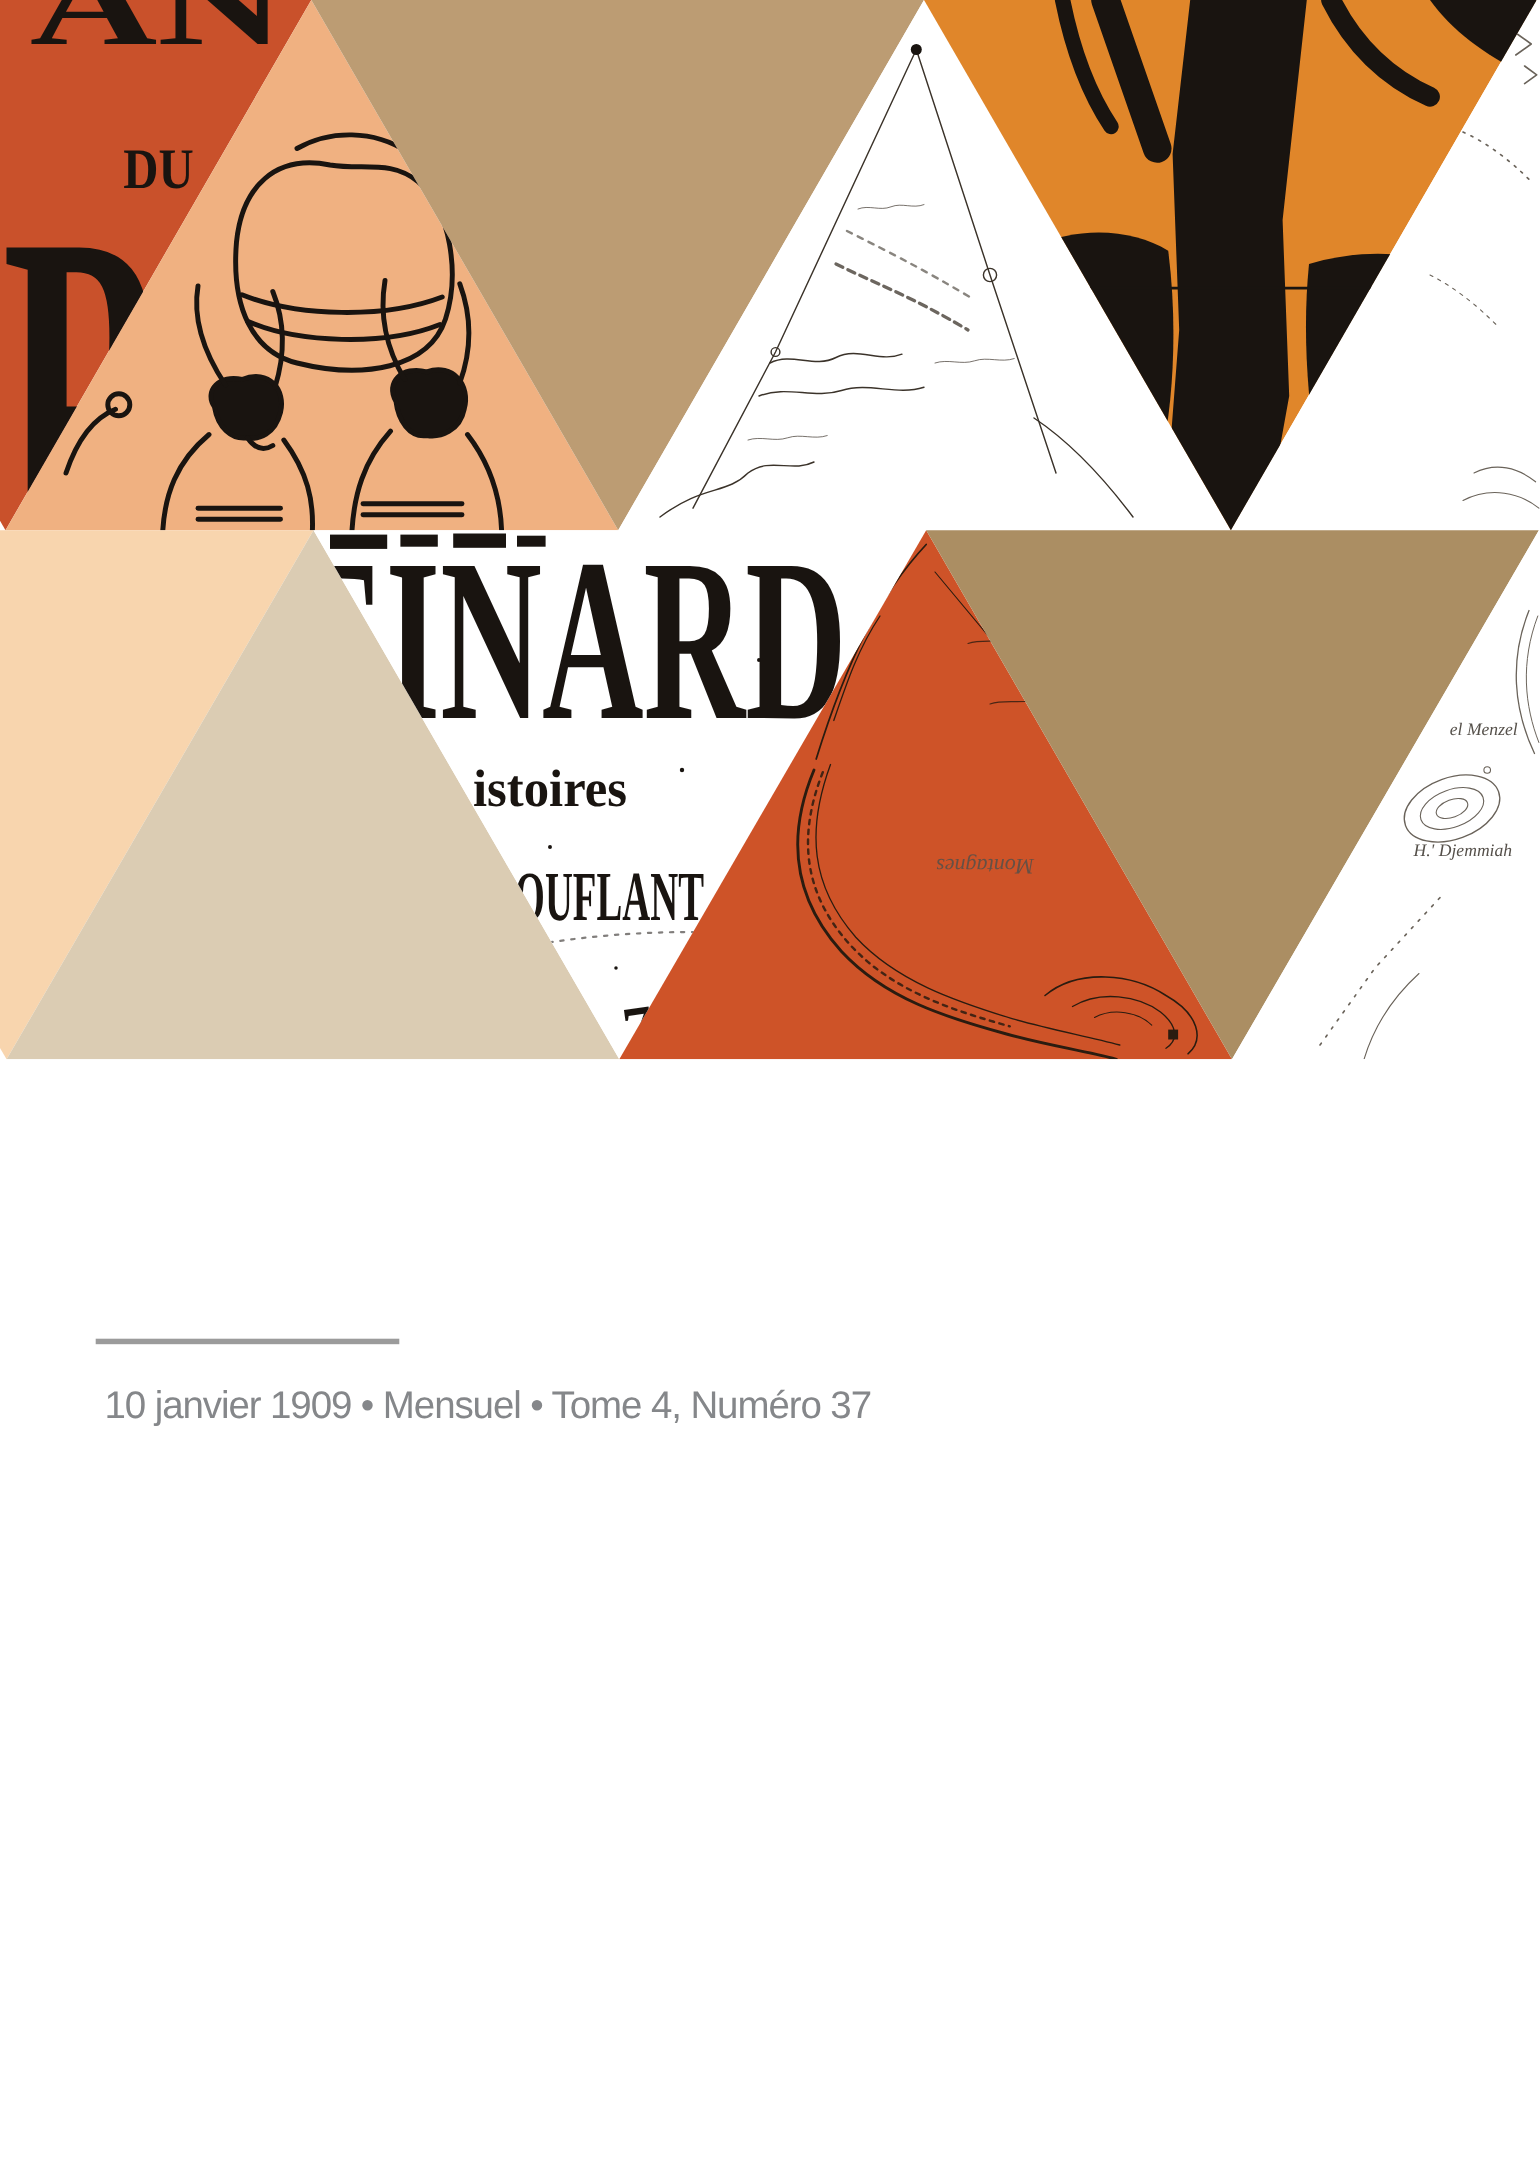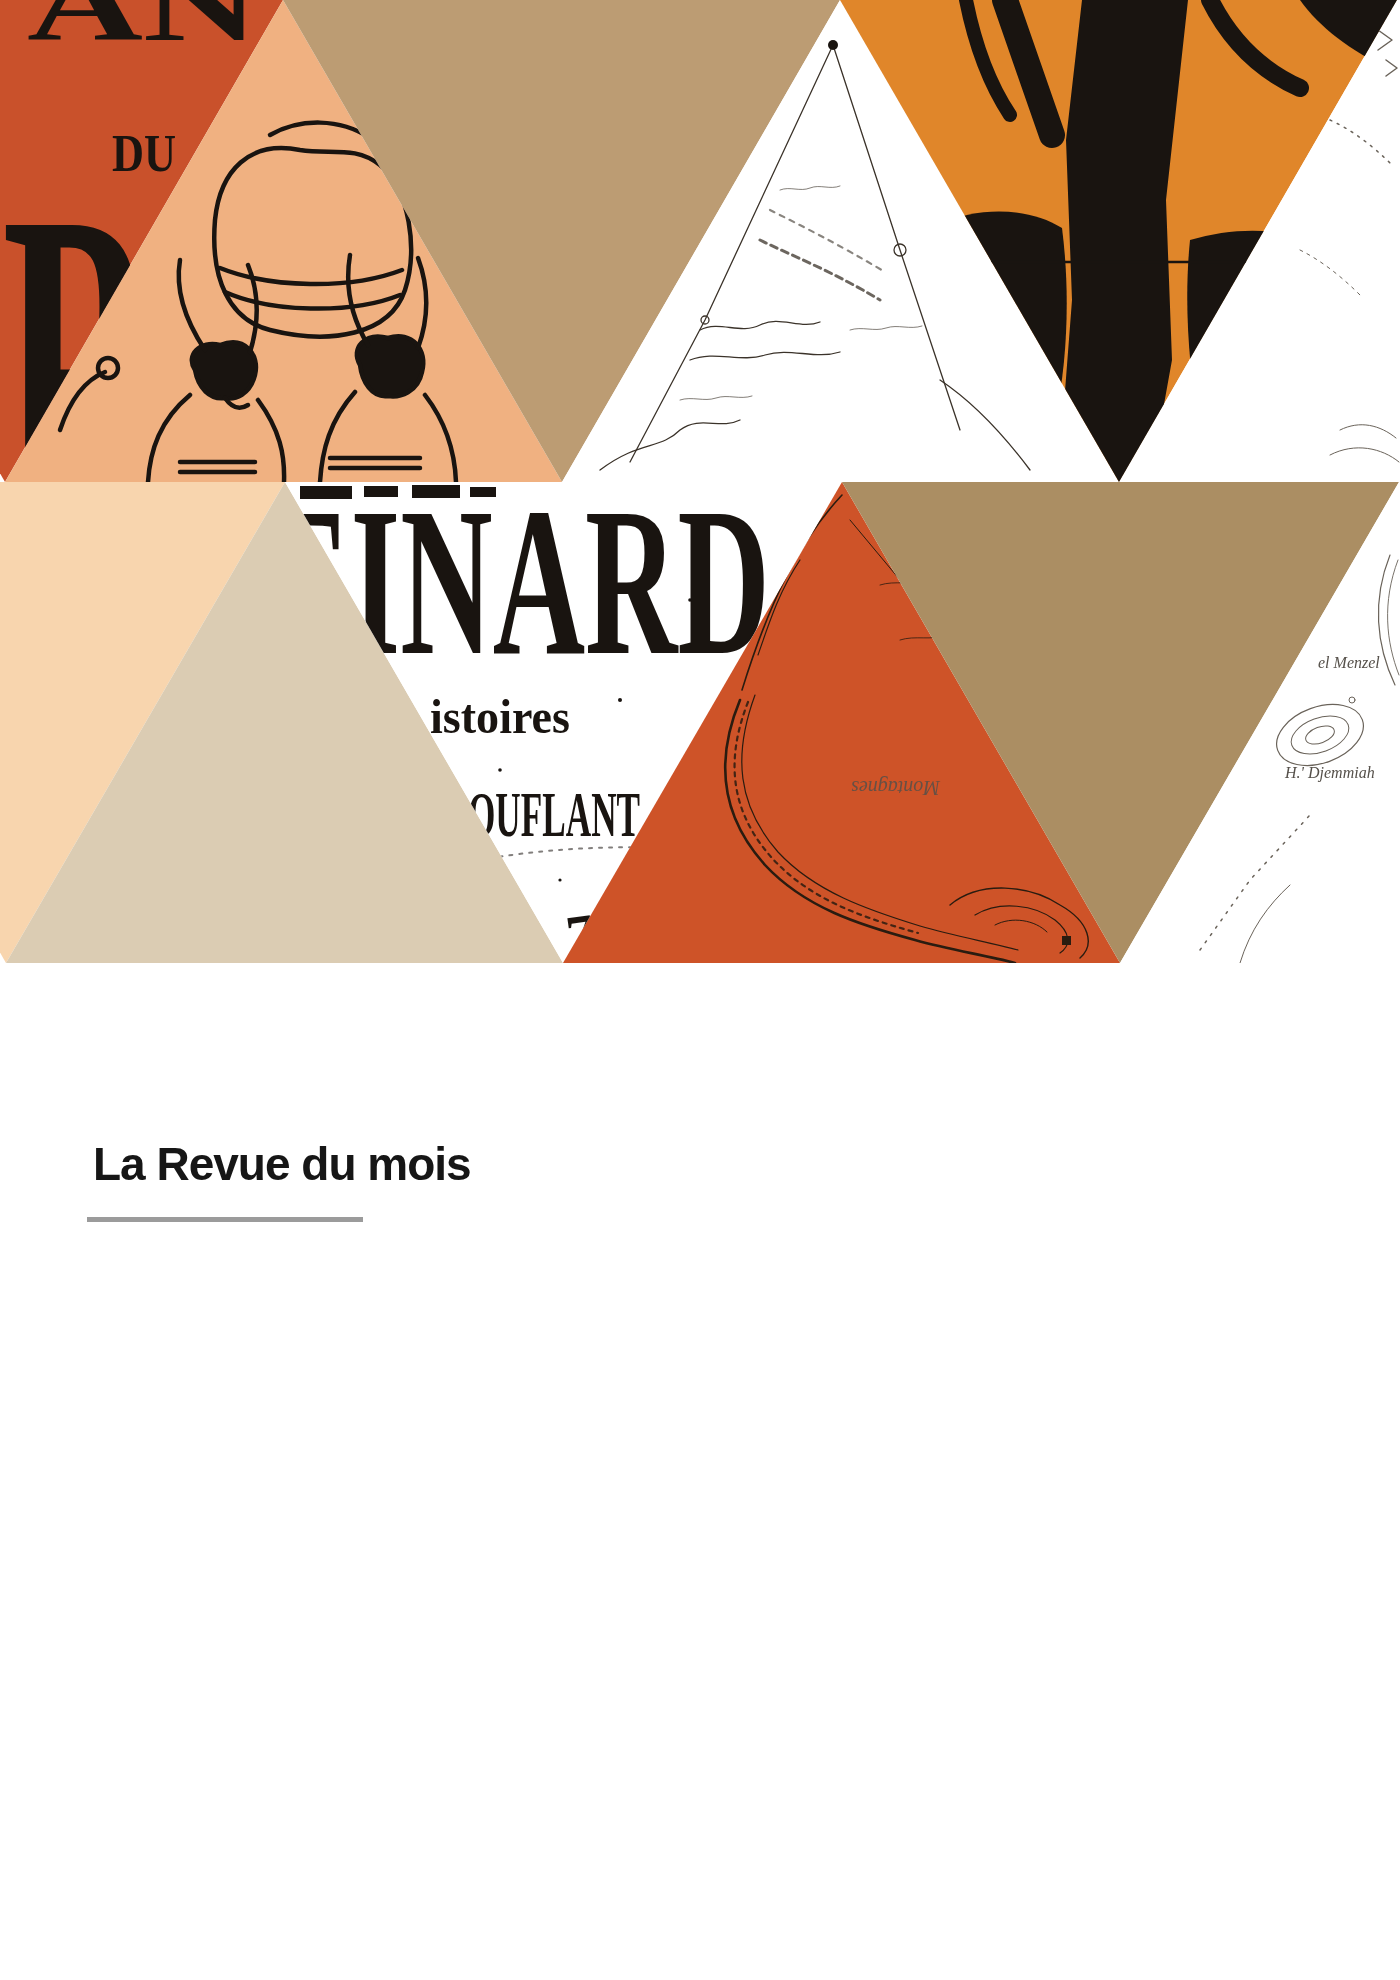--- a/index.html
+++ b/index.html
@@ -184,22 +184,22 @@
       <path class="rmap-line" stroke-width="1.2" d="M1390,555 C1372,600 1376,645 1395,685"></path>
       <path class="rmap-line" stroke-width="0.9" d="M1398,560 C1382,602 1386,642 1399,675"></path>
       <path class="rmap-line" stroke-width="1.5" stroke-dasharray="2,7" d="M1200,950 L1250,880 L1310,815"></path>
       <path class="rmap-line" stroke-width="1" d="M1240,963 C1250,930 1268,905 1290,885"></path>
       <circle class="rmap-line" cx="1352" cy="700" r="3" stroke-width="1"></circle>
       <text class="serif-small" x="1318" y="668" font-size="16">el Menzel</text>
       <text class="serif-small" x="1285" y="778" font-size="16">H.' Djemmiah</text>
     </g>
   </svg>
 
-  <div class="title">La Revue du mois</div>
   <div class="rule"></div>
+  <div class="subtitle">10 janvier 1909 • Mensuel • Tome 4, Numéro 37</div>
 
   <svg class="footer-svg" width="1400" height="70" viewBox="0 1680 1400 70">
     <g stroke="#6a6e71" stroke-width="3.2" fill="none">
       <rect x="563.5" y="1694" width="37" height="36"></rect>
       <path d="M577,1695 V1713 H587 V1729"></path>
     </g>
     <text class="logo-text" x="606" y="1717" font-size="34" letter-spacing="-1.5">hachette</text>
     <text class="logo-text" x="607" y="1731" font-size="16.5" letter-spacing="3">LIVRE</text>
     <path d="M748,1694 L740,1716 L748,1739" stroke="#6a6e71" stroke-width="5.5" fill="none" stroke-linecap="round" stroke-linejoin="round"></path>
     <text class="logo-text" x="757" y="1738" font-size="57" font-weight="700">BnF</text>

